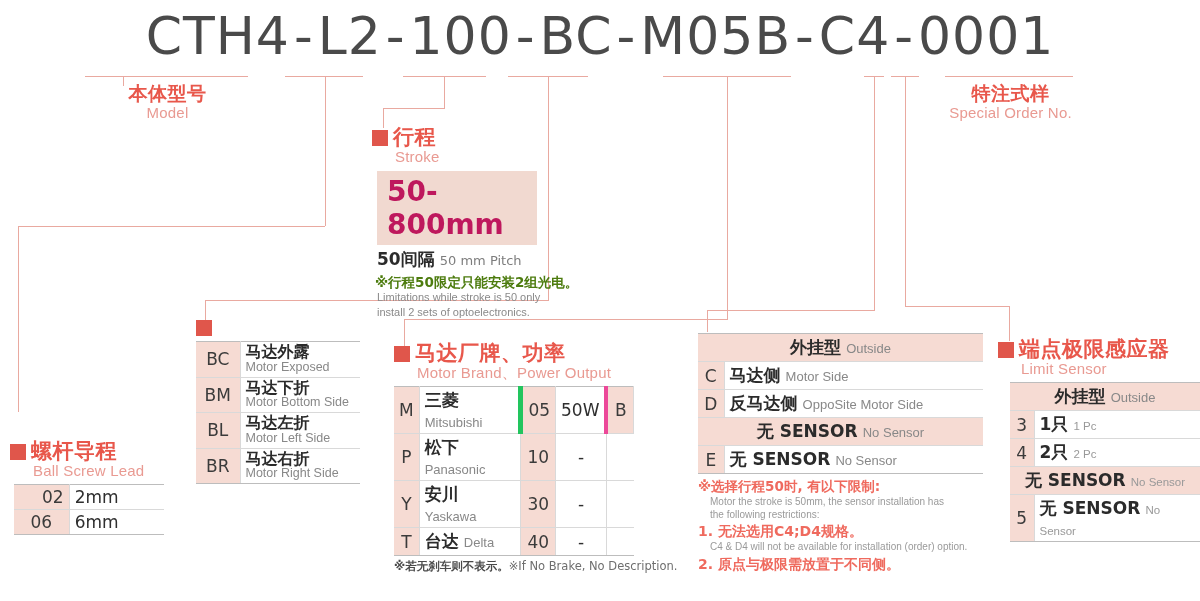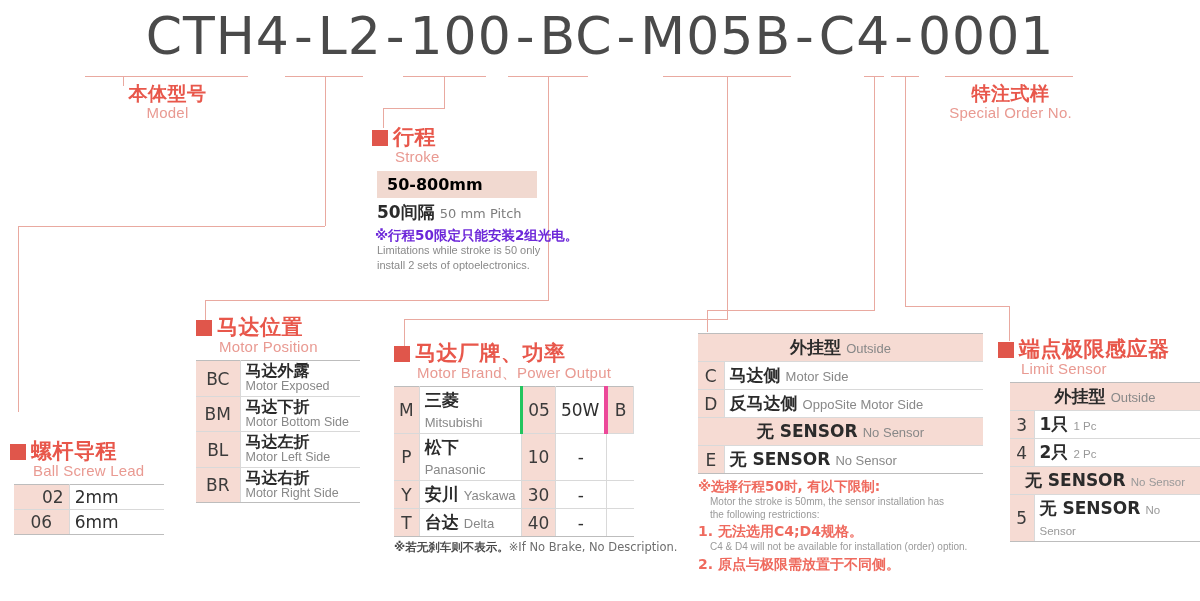--- a/index.html
+++ b/index.html
@@ -81,31 +81,31 @@
   .stacked .cn { display: block; font-size: 16px; line-height: 1.05; }
   .stacked .en { display: block; font-size: 12.5px; line-height: 1.1; }
 
   .bandrow td {
     background: #f6dbd3 !important;
     text-align: center;
   }
 
   
   .stroke-box {
-    background: #f1d9d0; color: #000000;
-    font-size: 16px; font-weight: bold;
+    background: #f1d9d0; color: #be185d;
+    font-size: 28px; font-weight: bold;
     padding: 4px 10px; width: 160px;
     font-family: "DejaVu Sans", sans-serif;
   }
   .pitch { margin-top: 3px; font-family: "DejaVu Sans", sans-serif; }
   .pitch b { font-size: 17px; color: #2b2b2b; }
   .pitch span { font-size: 13px; color: #7d7d7d; }
 
   .note-red {
-    color: #6d28d9; font-size: 13.5px; font-weight: bold; margin-top: 3px;
+    color: #4d7c0f; font-size: 13.5px; font-weight: bold; margin-top: 3px;
     font-family: "DejaVu Sans", sans-serif; line-height: 1.2;
   }
   .note-gray {
     color: #8a8a8a; font-size: 11px; line-height: 1.25; margin-top: 1px;
     font-family: "Liberation Sans", sans-serif;
   }
   .foot-mix { font-size: 11.5px; color: #6e6e6e; margin-top: 3px;
         font-family: "DejaVu Sans", sans-serif; }
   .foot-mix b { color: #4a4a4a; font-weight: bold; }
 
@@ -207,24 +207,20 @@
         <td class="code">06</td>
         <td class="val">6mm</td>
       </tr>
     </tbody>
       </table>
   </div>
 
   <div class="block" style="left:196px; top:316px;">
     <div class="blk-head">
       <span class="sq"></span>
-      <div class="head-text">
-        <div class="t-cn">马达位置</div>
-        <div class="t-en" style="margin-left:2px;">Motor Position</div>
-      </div>
     </div>
     <table class="spec" style="margin-top:5px; width:164px;">
       <tbody>
           <tr>
         <td class="code" style="width:44px;">BC</td>
         <td class="stacked">
           <span class="cn">马达外露</span>
           <span class="en">Motor Exposed</span>
         </td>
       </tr>
@@ -258,21 +254,21 @@
       <span class="sq"></span>
       <div class="head-text">
         <div class="t-cn">马达厂牌、功率</div>
         <div class="t-en" style="margin-left:2px;">Motor Brand、Power Output</div>
       </div>
     </div>
     <table class="spec" style="margin-top:5px; width:240px;">
       <tbody>
           <tr>
         <td class="code" style="width:22px;">M</td>
-        <td style="width:112px; border-right:3px solid #22c55e;">
+        <td style="width:112px; border-right:5px solid #22c55e;">
           <span class="cn">三菱</span>
           <span class="en">Mitsubishi</span>
         </td>
         <td class="code" style="width:26px;">05</td>
         <td class="val" style="width:48px; text-align:right; border-right:4px solid #ec4899;">50W</td>
         <td class="code" style="width:28px;">B</td>
       </tr>
       <tr>
         <td class="code">P</td>
         <td style="border-right:1px solid #d9d9d9;">

